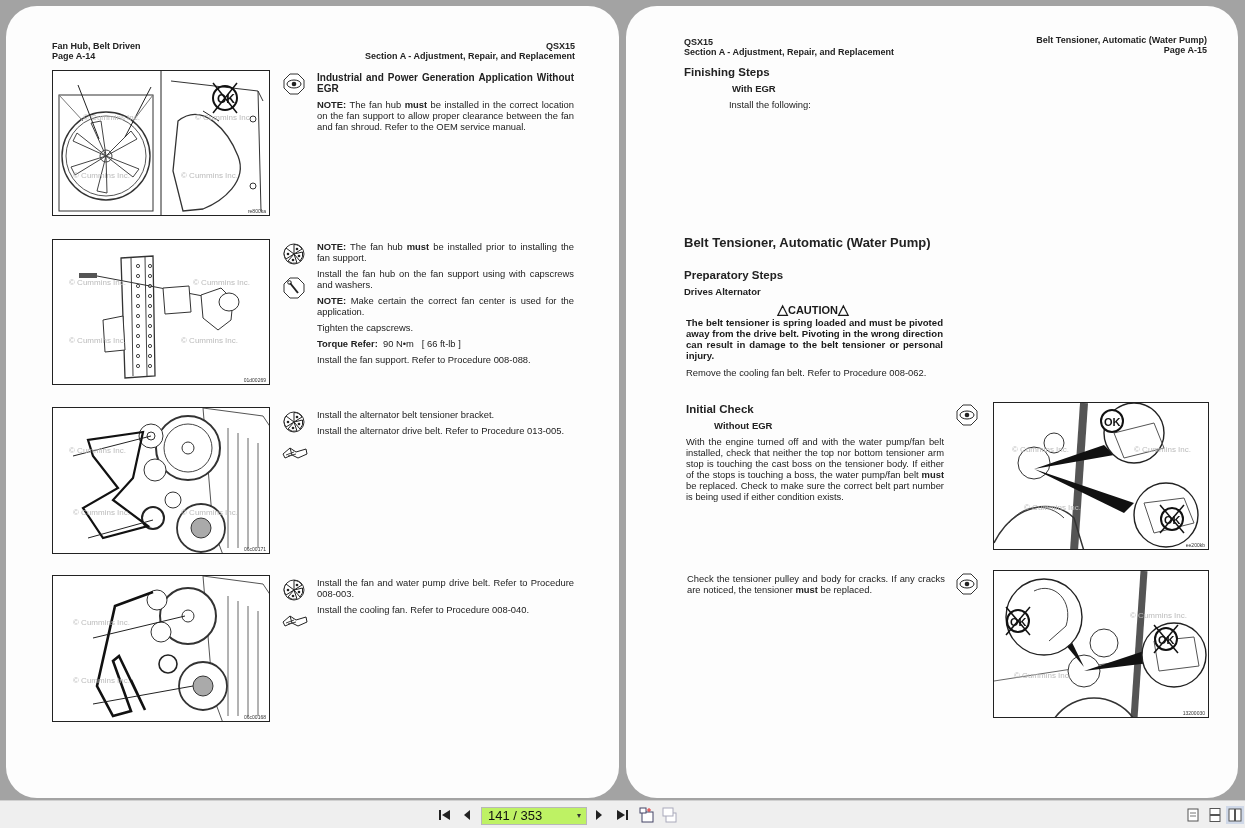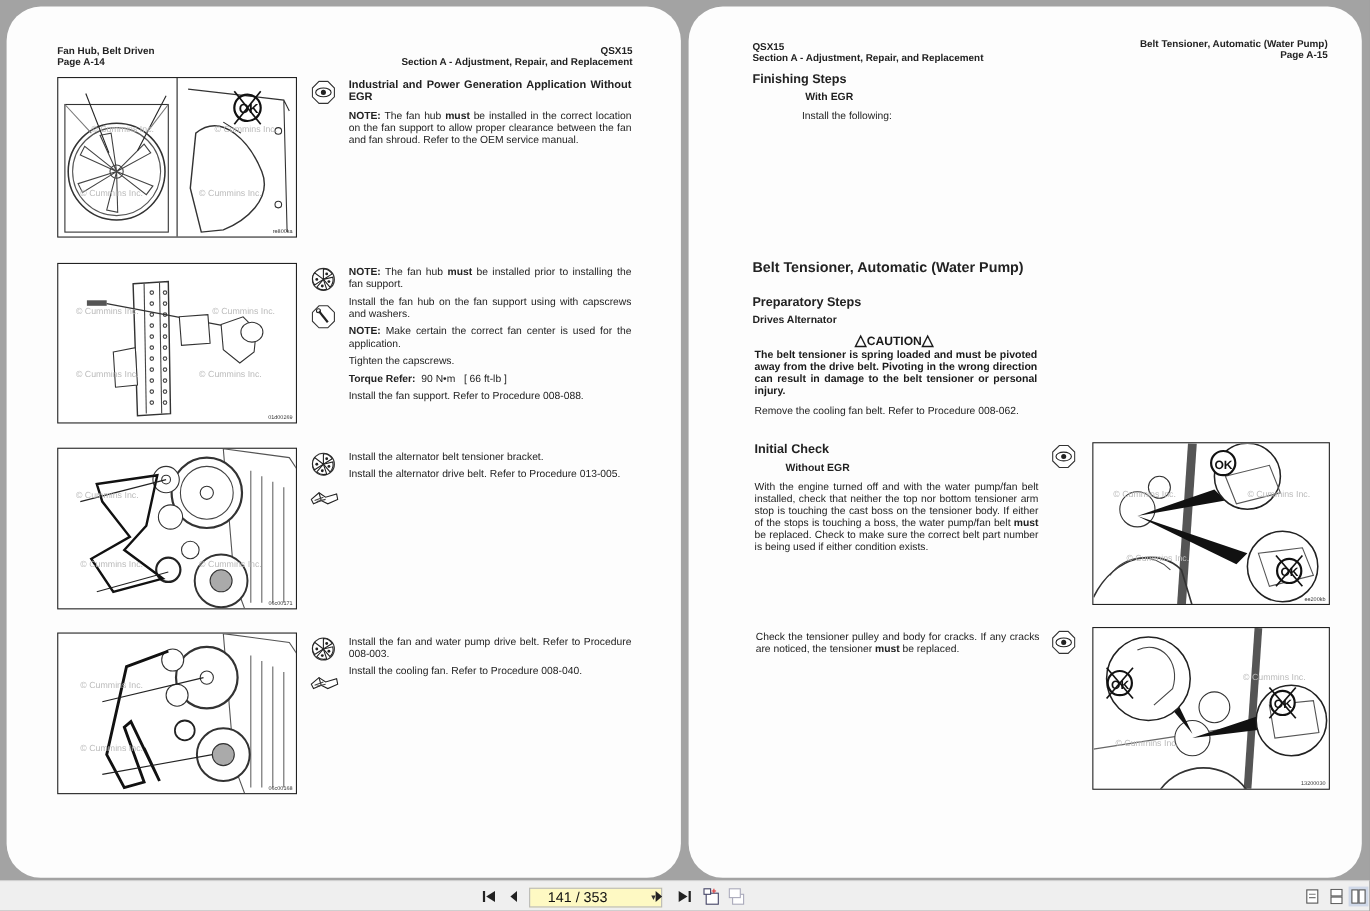--- a/index.html
+++ b/index.html
@@ -27,21 +27,21 @@
   .h-sub { position: absolute; font-size: 11.5px; font-weight: bold; color: #222; }
   .h-small { position: absolute; font-size: 9.5px; font-weight: bold; color: #222; }
   ul.bul { list-style: none; }
   ul.bul li { position: relative; padding-left: 24px; }
   ul.bul li::before { content: "•"; position: absolute; left: 12px; }
   .caution-title { position: absolute; font-size: 11px; font-weight: bold; text-align: center; width: 258px; }
   .caution-body { position: absolute; font-size: 9.6px; font-weight: bold; line-height: 11px; text-align: justify; }
 
   .toolbar { position: absolute; left: 0; top: 800px; width: 1245px; height: 28px; background: #efefef; border-top: 1px solid #d0d0d0; }
   .tb-btn { position: absolute; top: 6px; height: 16px; display: flex; align-items: center; justify-content: center; cursor: pointer; }
-  .page-select { position: absolute; left: 481px; top: 6px; width: 121px; height: 18px; background: #fef9c3; border: 1px solid #b8b8b8; font-size: 13px; line-height: 16px; padding-left: 16px; color: #111; }
+  .page-select { position: absolute; left: 481px; top: 6px; width: 106px; height: 18px; background: #bef264; border: 1px solid #b8b8b8; font-size: 13px; line-height: 16px; padding-left: 6px; color: #111; }
   .page-select .dd { position: absolute; right: 5px; top: 0; font-size: 8px; color: #333; }
   .view-btn { position: absolute; top: 5px; width: 18px; height: 18px; display: flex; align-items: center; justify-content: center; }
   .view-btn.active { background: #cfd8e8; }
 </style>
 </head>
 <body>
 
 <div class="viewer">
 
   <div class="page page-left">

